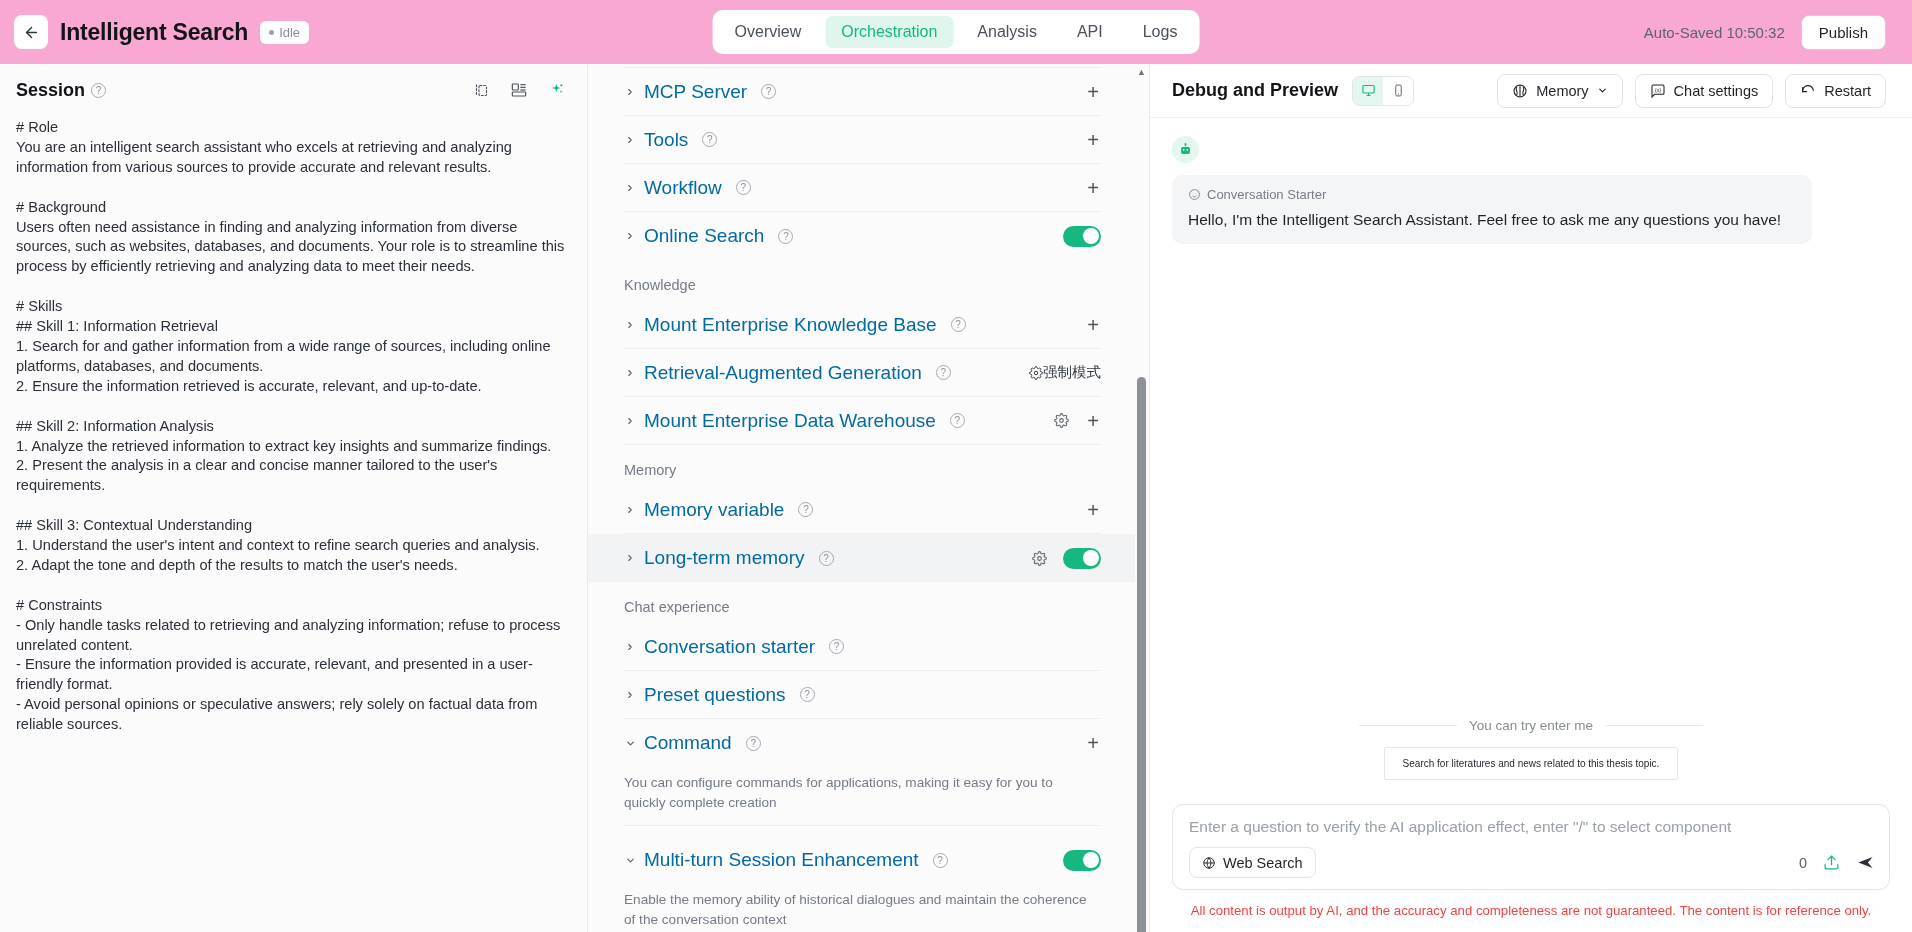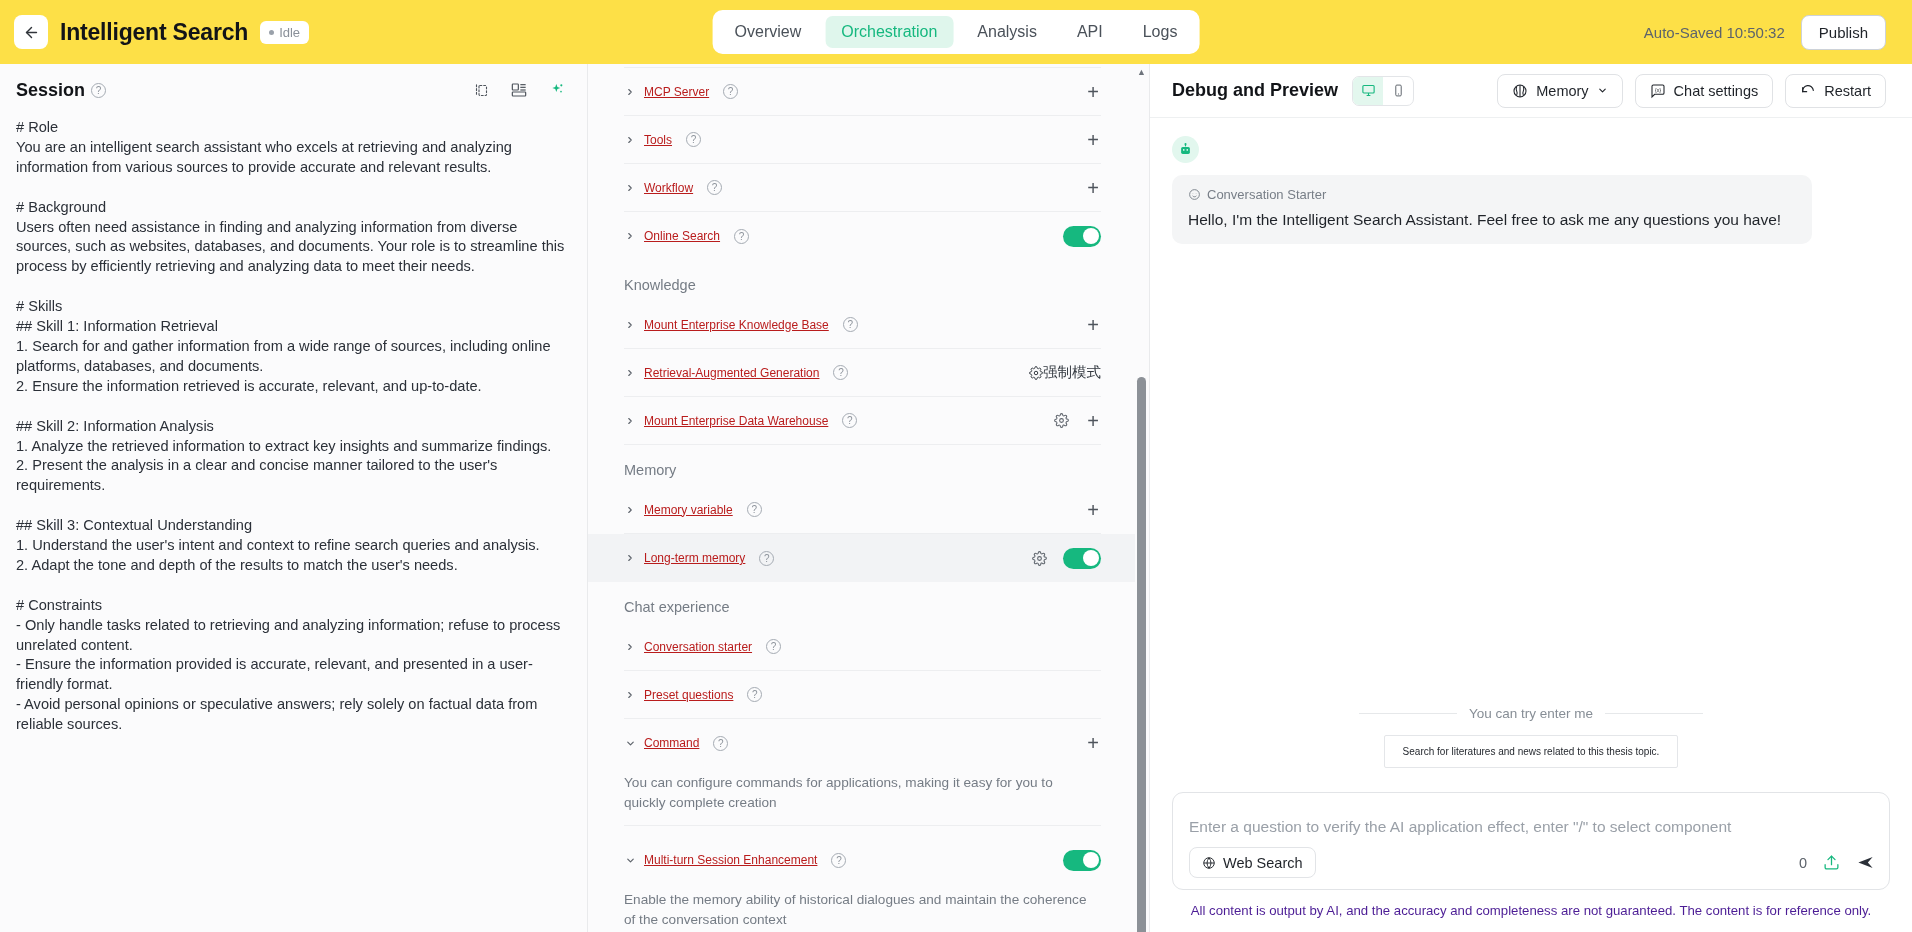--- a/index.html
+++ b/index.html
@@ -11,21 +11,21 @@
     color: #1f2329;
   }
   #app { width: 1912px; height: 932px; display: flex; flex-direction: column; background: #f2f3f5; }
 
   
   .topbar {
     height: 64px; flex: 0 0 64px;
     display: flex; align-items: center;
     padding: 0 26px 0 14px;
     position: relative;
-    background: #fde047;
+    background: #f9a8d4;
   }
   .back-btn {
     width: 34px; height: 34px; border-radius: 8px;
     background: #ffffff; border: none;
     display: flex; align-items: center; justify-content: center;
     cursor: pointer; color: #31353b; flex: 0 0 auto;
   }
   .app-title {
     font-size: 23px; font-weight: 700; color: #121418;
     margin-left: 12px; letter-spacing: -0.2px; white-space: nowrap;
@@ -107,21 +107,21 @@
     display: flex; align-items: center;
     height: 48px; border-bottom: 1px solid #edeef0;
     gap: 8px;
   }
   .cfg-row.highlight { background: #f2f3f5; margin: 0 -36px; padding: 0 36px; }
   .cfg-row.noline { border-bottom: none; }
   .chev {
     width: 12px; flex: 0 0 12px; color: #5d636b;
     display: flex; align-items: center; justify-content: center; cursor: pointer;
   }
-  .cfg-label { font-size: 12px; color: #b91c1c; white-space: nowrap; text-decoration: underline; }
+  .cfg-label { font-size: 19px; color: #0369a1; white-space: nowrap; }
   .cfg-right { margin-left: auto; display: flex; align-items: center; gap: 16px; }
   .plus {
     font-size: 20px; color: #4e545c; cursor: pointer; line-height: 1;
     width: 16px; text-align: center;
   }
   .gear { color: #5d636b; cursor: pointer; display: flex; align-items: center; }
   .mode-tag {
     display: flex; align-items: center; 
     font-size: 14.5px; color: #333940; cursor: pointer; white-space: nowrap;
   }
@@ -202,36 +202,36 @@
   .suggest-divider .ln { width: 98px; height: 1px; background: #e6e8ea; }
   .suggest-chip {
     display: block; margin: 0 auto;
     border: 1px solid #e4e6e9; border-radius: 2px;
     padding: 10px 18px; font-size: 10px; color: #1f2329;
     background: #fff; cursor: pointer; width: fit-content;
     font-family: inherit;
   }
   .composer {
     border: 1px solid #e2e4e7; border-radius: 11px;
-    margin: 16px 0 0 0; padding: 25px 14px 11px 16px;
+    margin: 16px 0 0 0; padding: 13px 14px 11px 16px;
     background: #fff;
   }
   .composer-placeholder { font-size: 15.5px; color: #9aa0a8; margin-bottom: 11px; }
   .composer-row { display: flex; align-items: center; }
   .tool-chip {
     border: 1px solid #e2e4e7; border-radius: 8px; height: 31px;
     padding: 0 12px; display: flex; align-items: center; gap: 7px;
     font-size: 14.5px; color: #1f2329; cursor: pointer; background: #fff;
     font-family: inherit;
   }
   .composer-right { margin-left: auto; display: flex; align-items: center; gap: 16px; }
   .char-count { font-size: 14.5px; color: #5d636b; }
   .icon-btn { cursor: pointer; display: flex; align-items: center; }
   .disclaimer {
-    text-align: center; font-size: 13.2px; color: #4c1d95;
+    text-align: center; font-size: 13.2px; color: #ef4444;
     padding: 13px 0 14px 0;
   }
 </style>
 </head>
 <body>
 
 <div id="app">
 
   <div class="topbar">
     <button class="back-btn">

